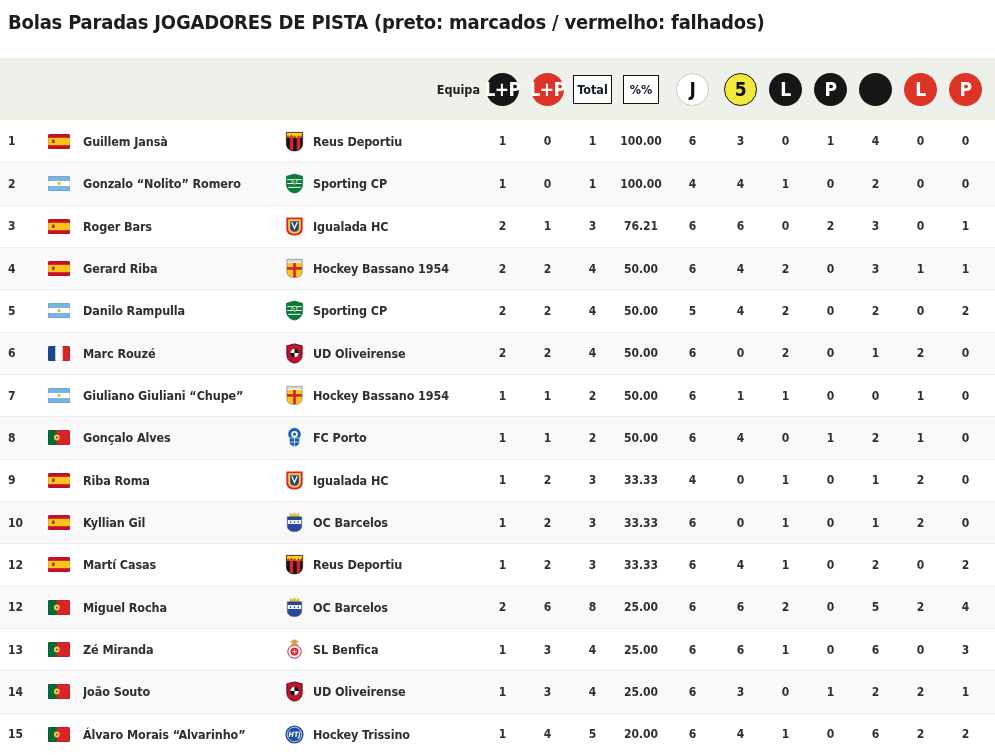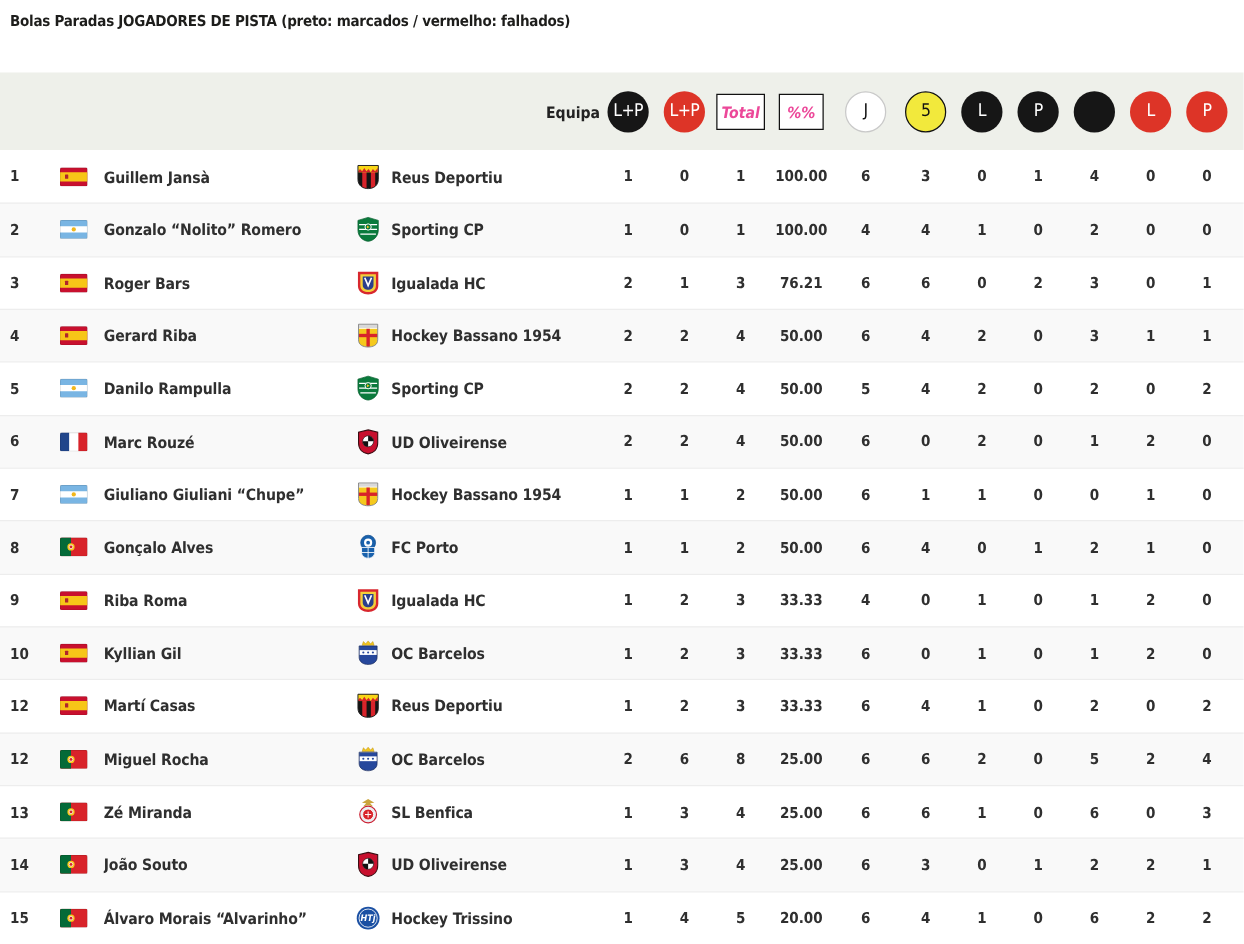--- a/index.html
+++ b/index.html
@@ -4,42 +4,42 @@
 <style>
   * { margin:0; padding:0; box-sizing:border-box; }
   html,body { width:995px; height:755px; background:#fff; overflow:hidden; }
   body {
     font-family:"DejaVu Sans","Liberation Sans",sans-serif;
     font-stretch:condensed;
     color:#2b2b2b;
   }
   .title {
     height:58px; padding:10px 8px 0 8px;
-    font-size:12px; font-weight:700; color:#1d1d1b; letter-spacing:-0.2px;
+    font-size:20px; font-weight:700; color:#1d1d1b; letter-spacing:-0.2px;
   }
   .grid-cols {
     display:grid;
     grid-template-columns:48px 35px 200px 30px 167px 45px 45px 45px 52px 51px 45px 45px 45px 45px 45px 45px;
     align-items:center;
   }
   .thead { height:62px; background:#eef0ea; }
   .th { font-size:12.5px; font-weight:700; color:#222; }
   .th.rank { grid-column:1/4; padding-left:8px; }
   .th.equipa { grid-column:4/6; text-align:right; }
   .th.stat { display:flex; justify-content:center; }
   .hcircle {
     width:33px; height:33px; border-radius:50%;
     display:flex; align-items:center; justify-content:center;
-    font-size:14px; font-weight:400; letter-spacing:-0.5px;
+    font-size:19px; font-weight:700; letter-spacing:-0.5px;
   }
   .hbox {
     min-width:36px; height:29px; padding:0 3px;
     background:#fff; border:1.5px solid #111;
     display:flex; align-items:center; justify-content:center;
-    font-size:12.5px; font-weight:700; color:#ec4899;font-style:italic;
+    font-size:12.5px; font-weight:700; color:#0f172a;
   }
   .tr { height:42.333px; }
   .tr + .tr { border-top:1px solid #ededed; }
   .tr.even { background:#f9f9f9; }
   .td { font-size:12.5px; font-weight:700; color:#2f2f2f; }
   .td.rank { padding-left:8px; font-size:12px; }
   .td.flagc { display:flex; align-items:center; }
   .td.flagc svg { display:block; }
   .td.name { letter-spacing:-0.1px; padding-right:6px; white-space:nowrap; overflow:hidden; }
   .td.logoc { display:flex; align-items:center; justify-content:flex-start; }

